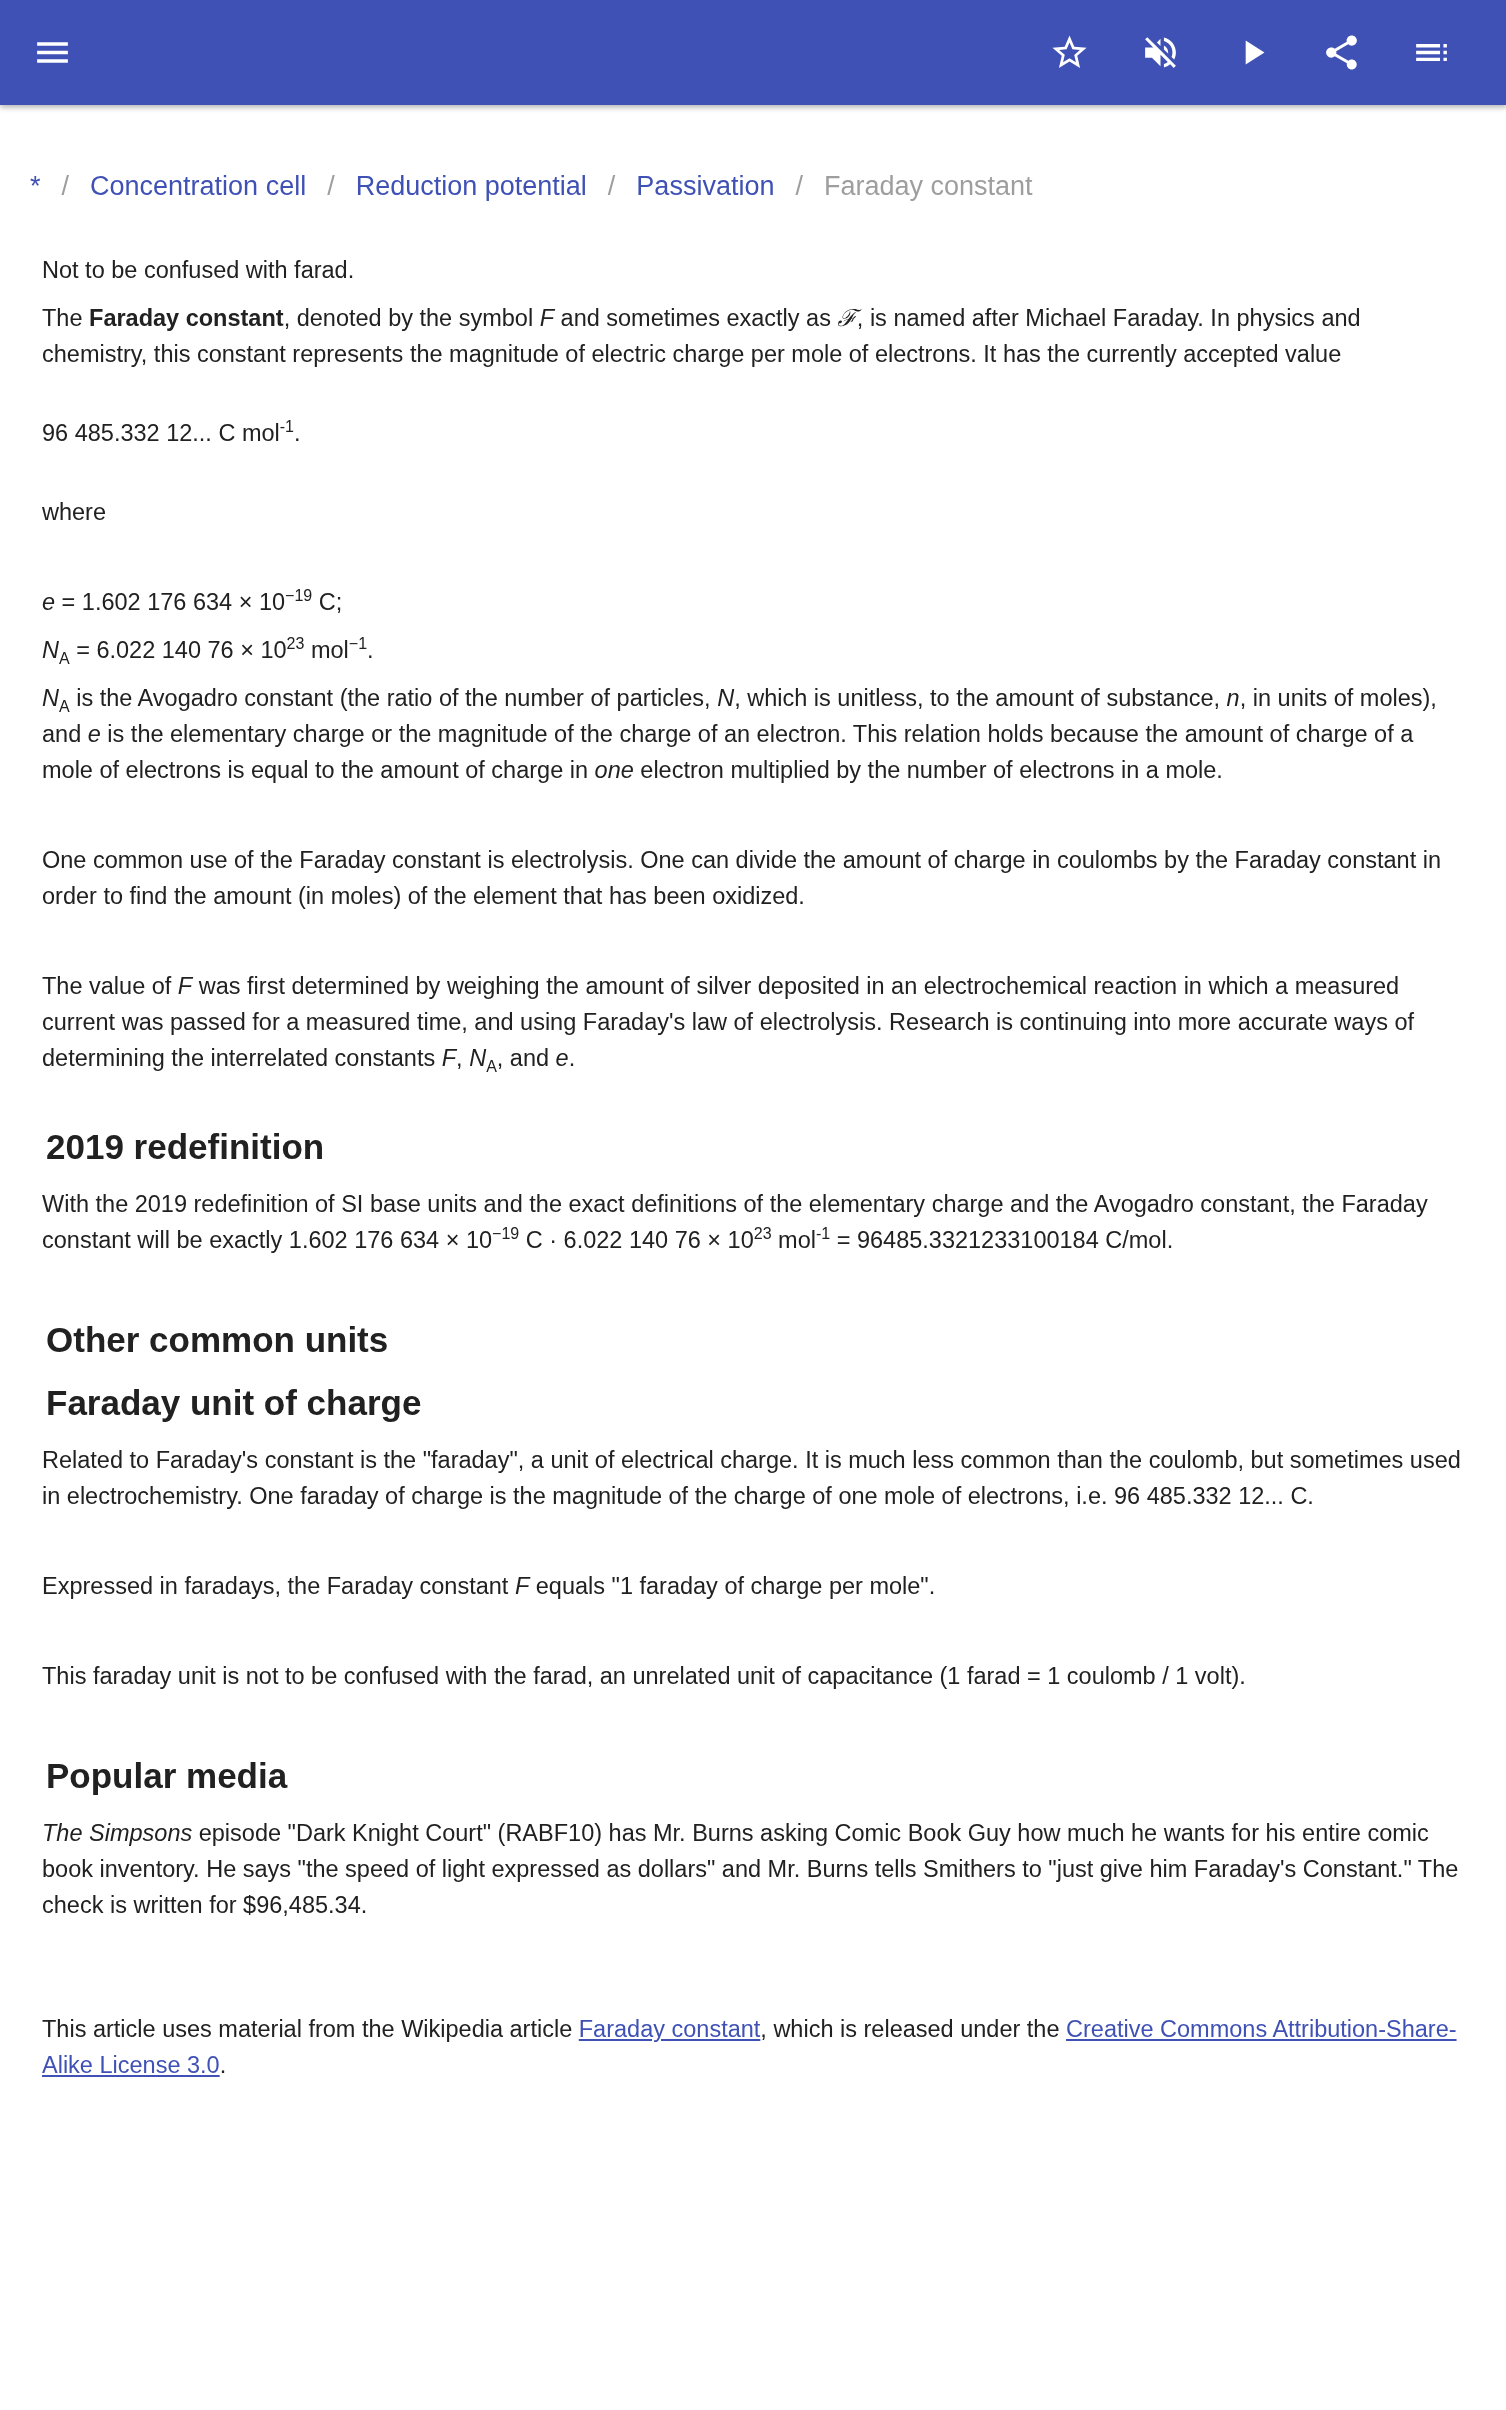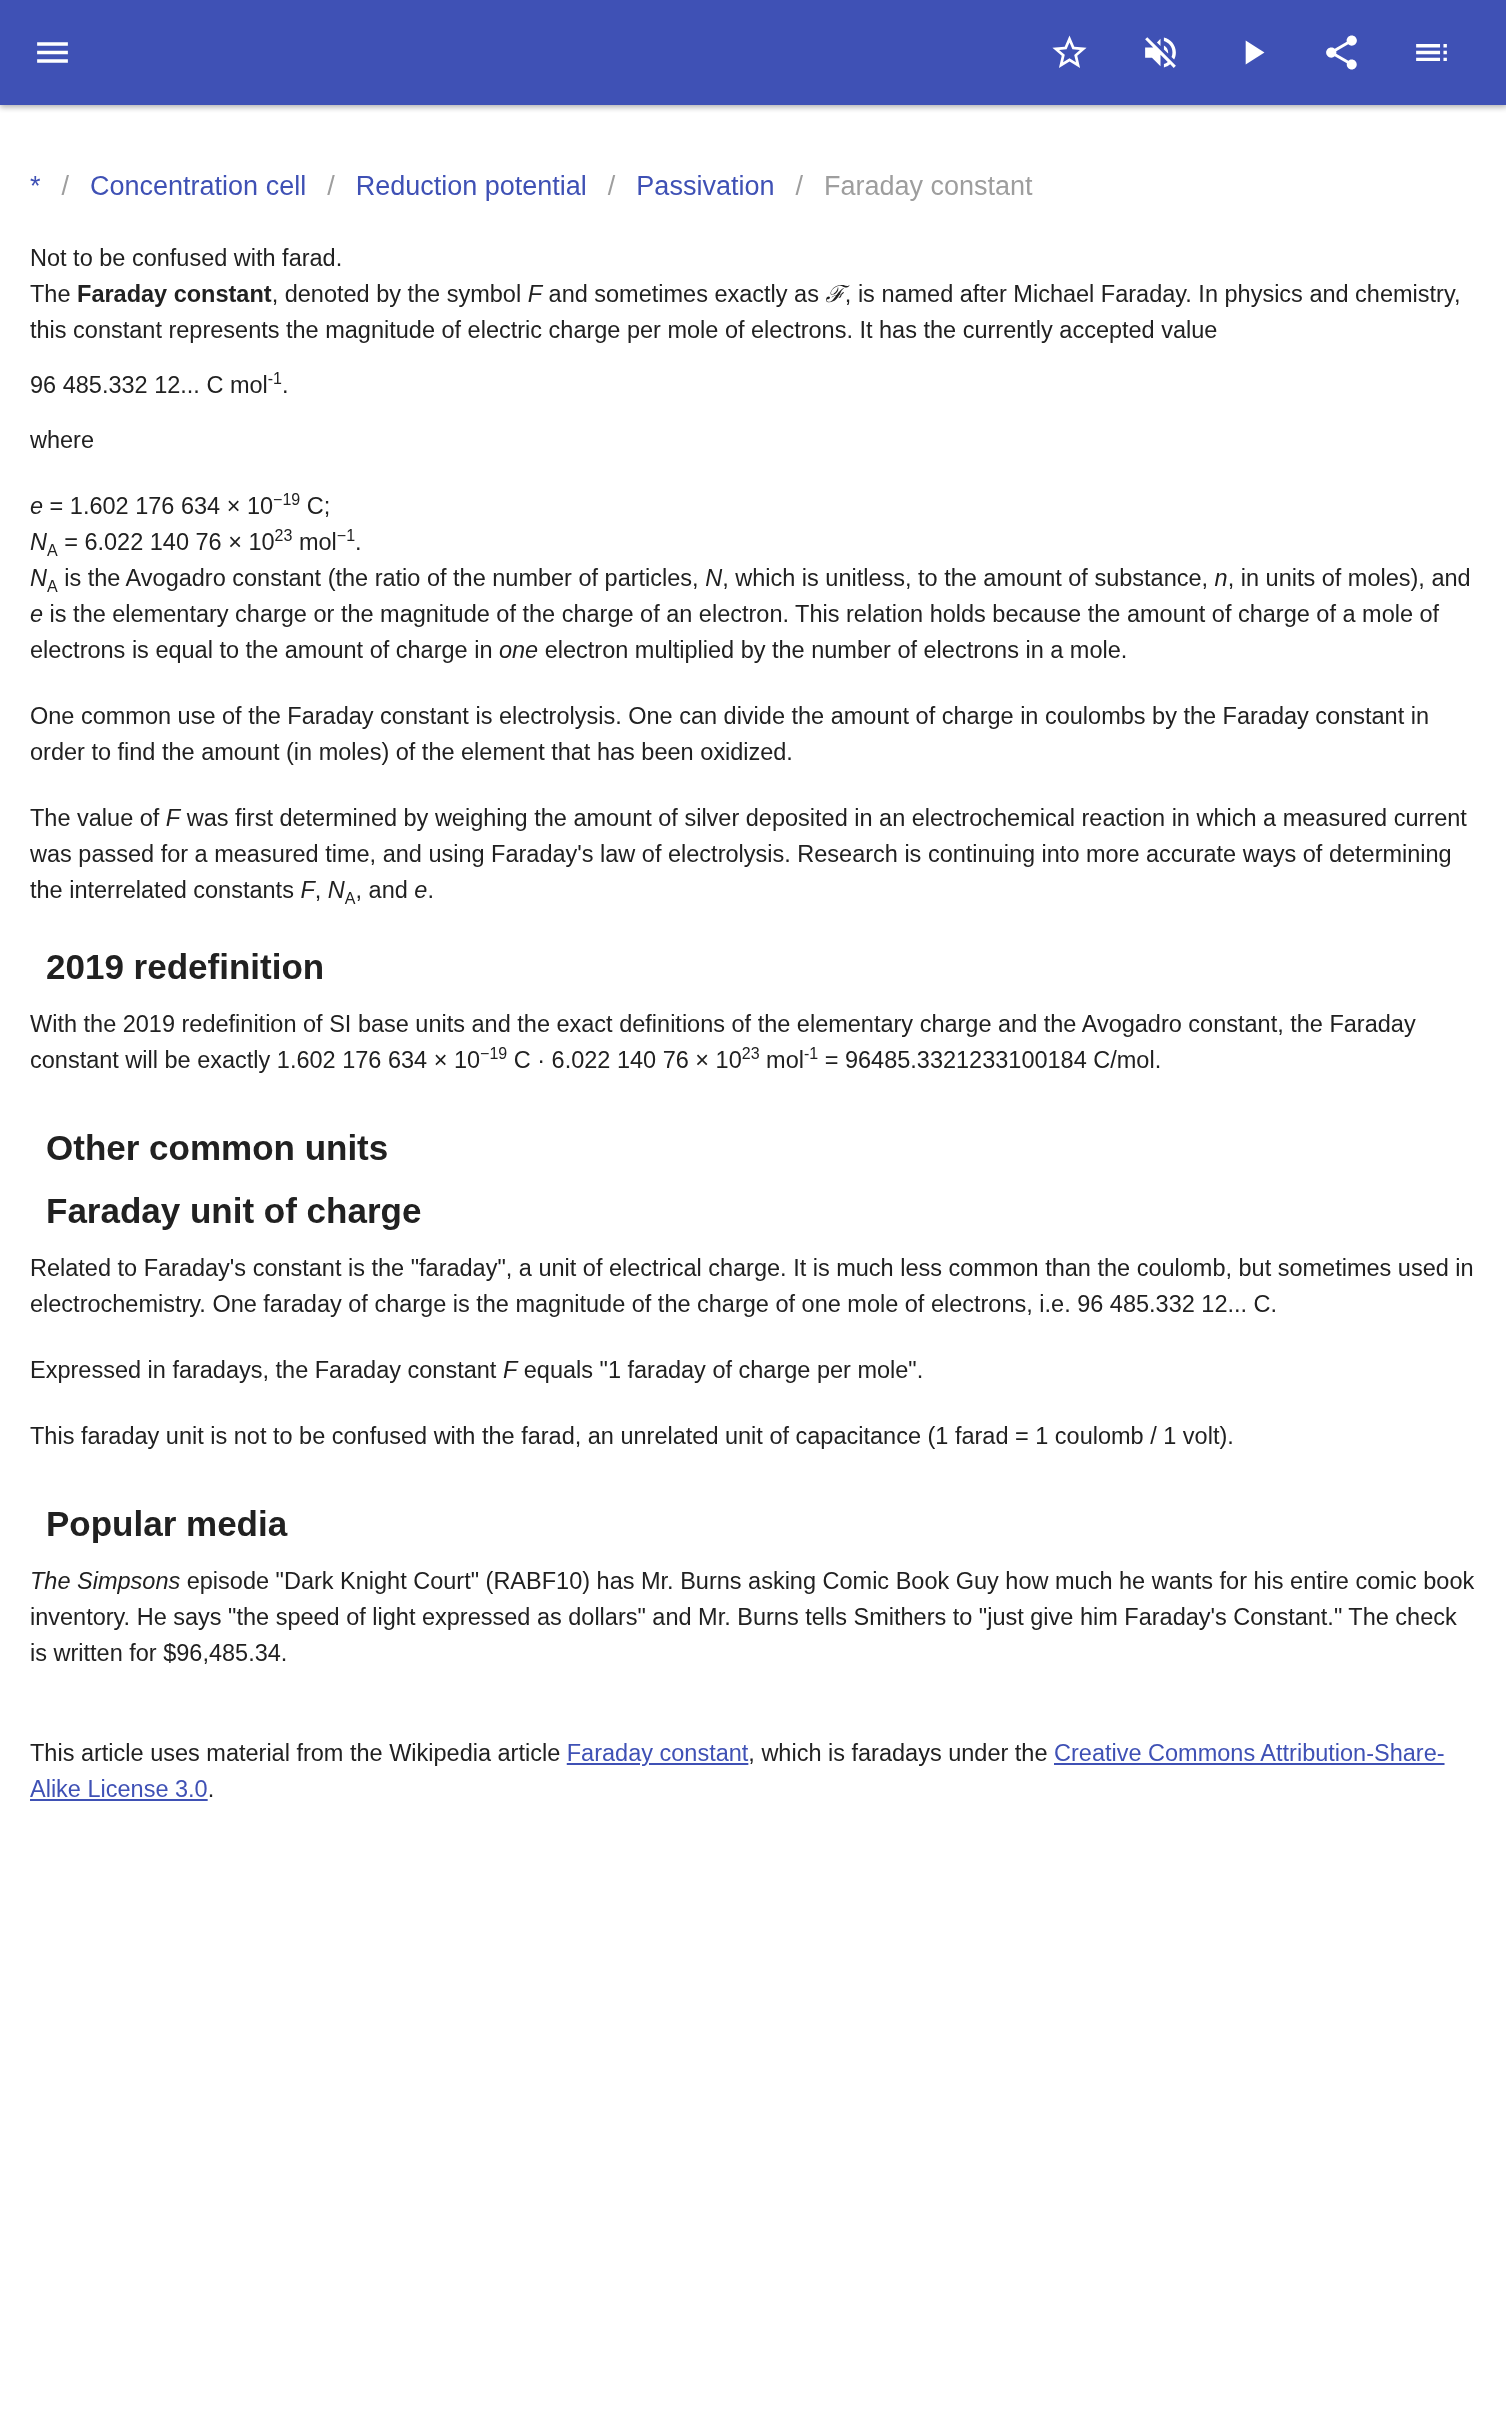--- a/index.html
+++ b/index.html
@@ -5,21 +5,21 @@
   html, body { margin:0; padding:0; background:#fff; }
   body { width:1507px; height:2411px; position:relative; font-family:"Liberation Sans", sans-serif; color:#212121; overflow:hidden; }
   .appbar { position:absolute; left:0; top:0; width:1507px; height:105px; background:#3f51b5; box-shadow:0 2.8px 5.6px rgba(0,0,0,0.3); }
   .appbar .btn { position:absolute; top:26px; width:53px; height:53px; display:flex; align-items:center; justify-content:center; cursor:pointer; }
   .appbar svg { width:41px; height:41px; fill:#fff; }
   .crumbs { position:absolute; left:30px; top:169px; font-size:27px; line-height:34px; white-space:nowrap; }
   .crumbs a { color:#3f51b5; text-decoration:none; }
   .crumbs .sep { color:#9e9e9e; margin:0 21px; }
   .crumbs .cur { color:#9e9e9e; }
   .content { position:absolute; left:30px; top:240px; width:1450px; font-size:23.5px; line-height:36px; }
-  p { margin:0; }
+  p { margin:12px; }
   .gap { height:30px; }
   .gap-sm { height:19px; }
   h2 { font-size:35px; font-weight:bold; margin:16px; line-height:47px; }
   sup { font-size:16px; line-height:0; vertical-align:super; }
   sub { font-size:16px; line-height:0; vertical-align:sub; }
   .math { font-family:"DejaVu Serif", serif; font-style:italic; font-size:27px; line-height:47px; }
   .math .eq { font-style:normal; margin:0 13px; }
   ul { margin:0; padding-left:45px; }
   li { line-height:36px; }
   a.link { color:#3f51b5; text-decoration:underline; }
@@ -87,15 +87,15 @@
   <h2>Faraday unit of charge</h2>
   <p>Related to Faraday's constant is the "faraday", a unit of electrical charge. It is much less common than the coulomb, but sometimes used in electrochemistry. One faraday of charge is the magnitude of the charge of one mole of electrons, i.e. 96 485.332 12... C.</p>
   <div class="gap"></div>
   <p><span>Expressed in faradays, the Faraday constant </span><i>F</i><span> equals "1 faraday of charge per mole".</span></p>
   <div class="gap"></div>
   <p>This faraday unit is not to be confused with the farad, an unrelated unit of capacitance (1 farad = 1 coulomb / 1 volt).</p>
   <div class="gap"></div>
   <h2>Popular media</h2>
   <p><i>The Simpsons</i><span> episode "Dark Knight Court" (RABF10) has Mr. Burns asking Comic Book Guy how much he wants for his entire comic book inventory. He says "the speed of light expressed as dollars" and Mr. Burns tells Smithers to "just give him Faraday's Constant." The check is written for $96,485.34.</span></p>
   <div class="gap" style="height:64px"></div>
-  <p><span>This article uses material from the Wikipedia article </span><a class="link" href="#">Faraday constant</a><span>, which is faradays under the </span><a class="link" href="#">Creative Commons Attribution-Share-Alike License 3.0</a><span>.</span></p>
+  <p><span>This article uses material from the Wikipedia article </span><a class="link" href="#">Faraday constant</a><span>, which is released under the </span><a class="link" href="#">Creative Commons Attribution-Share-Alike License 3.0</a><span>.</span></p>
 </div>
 
 
 </body></html>

